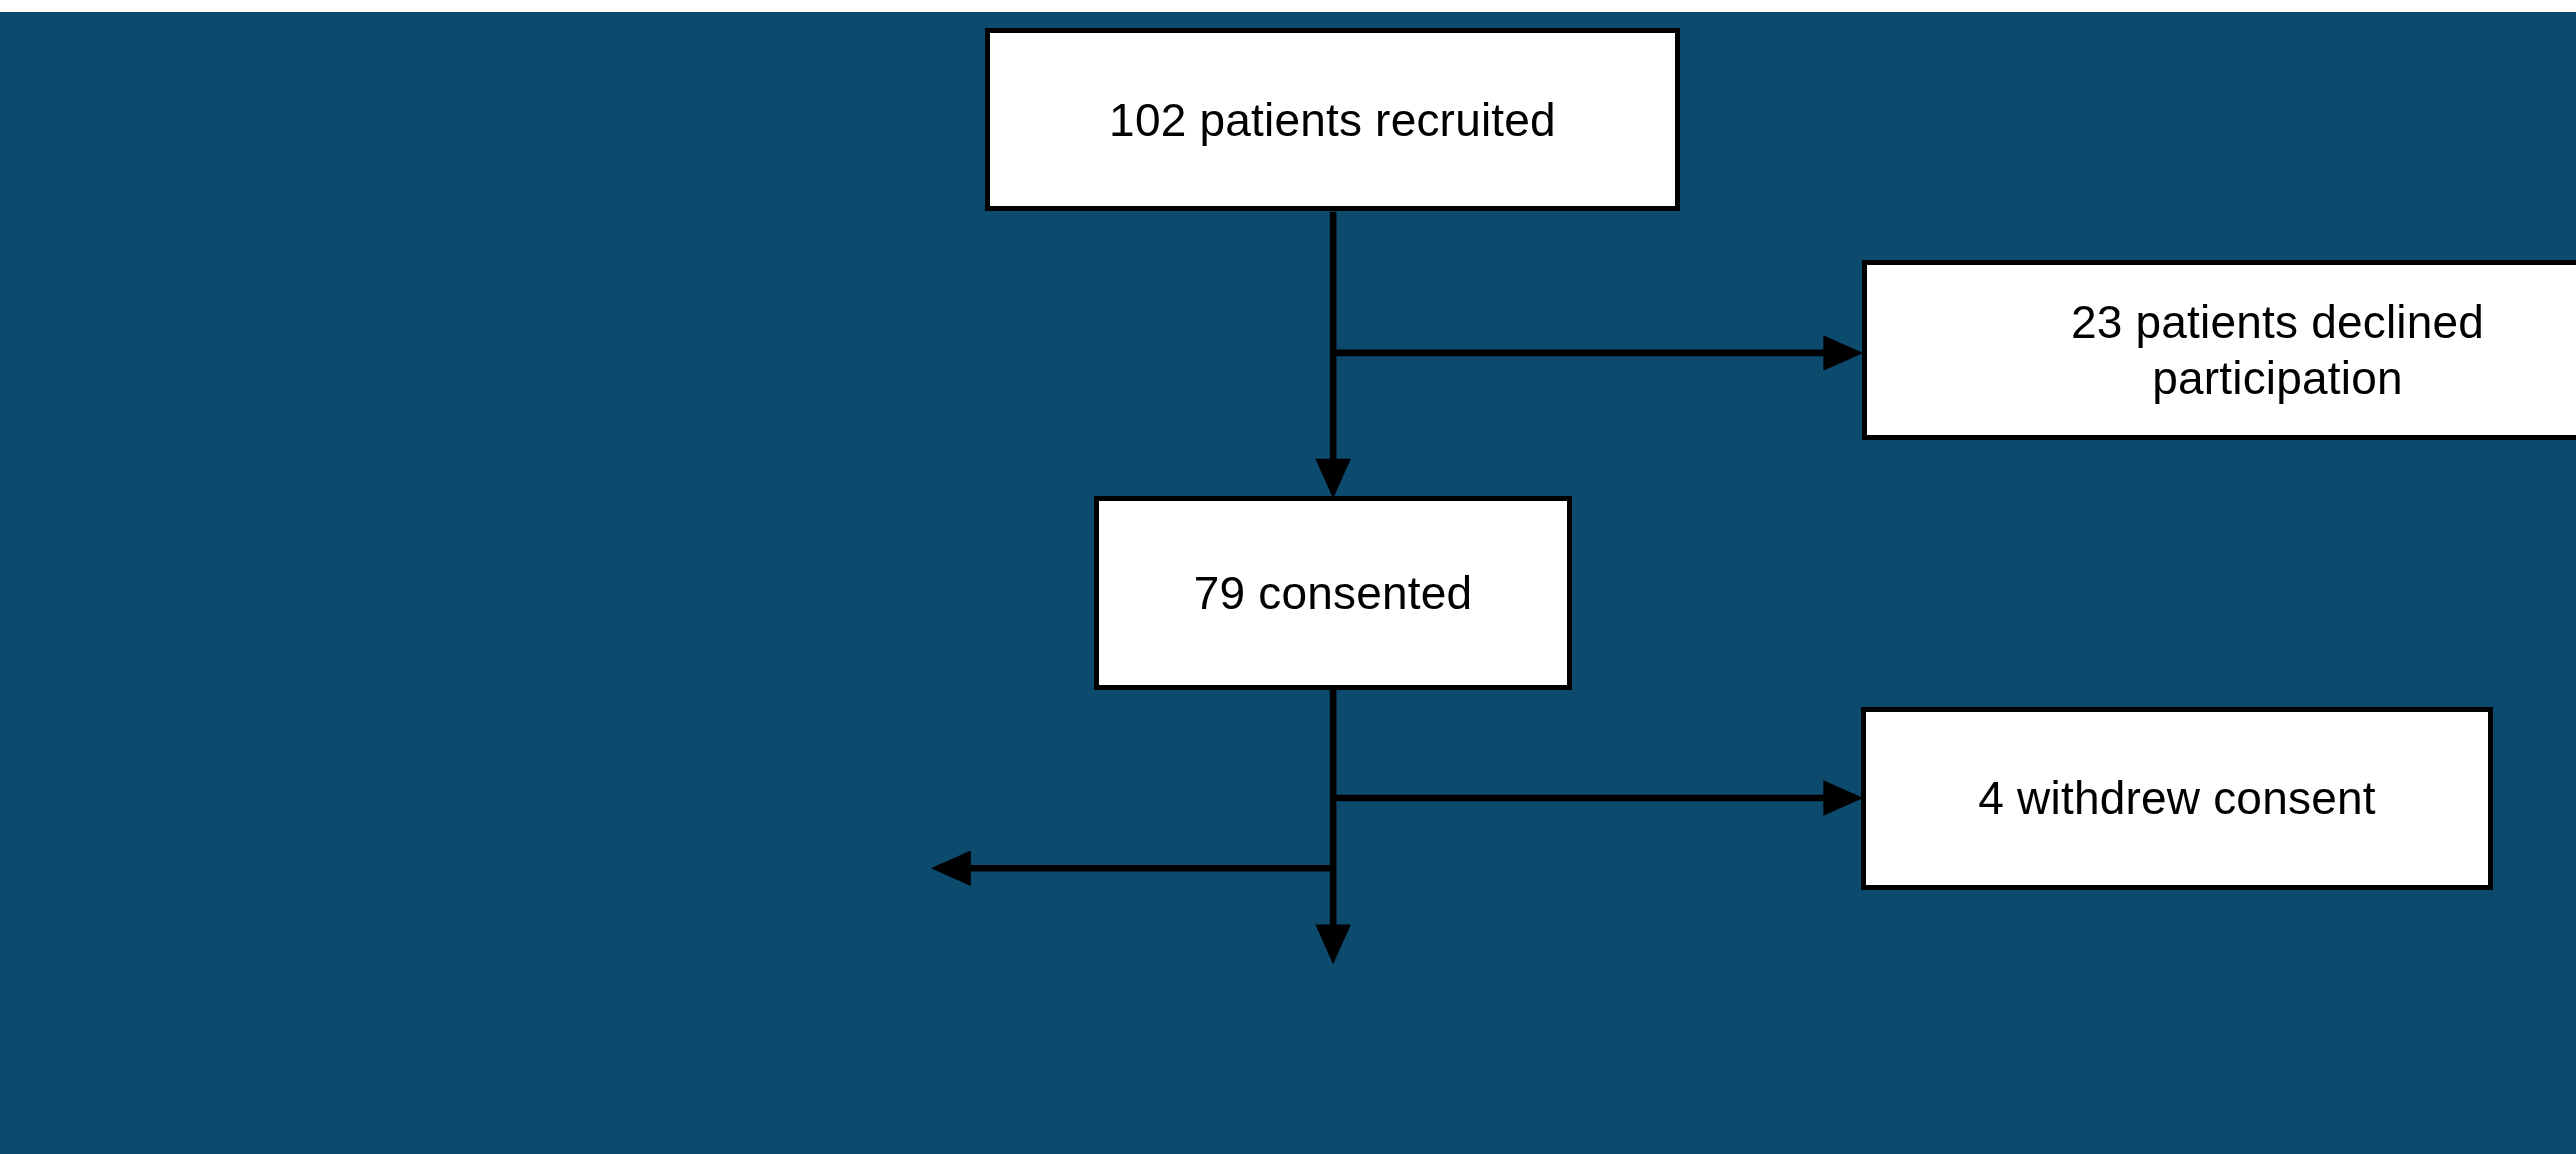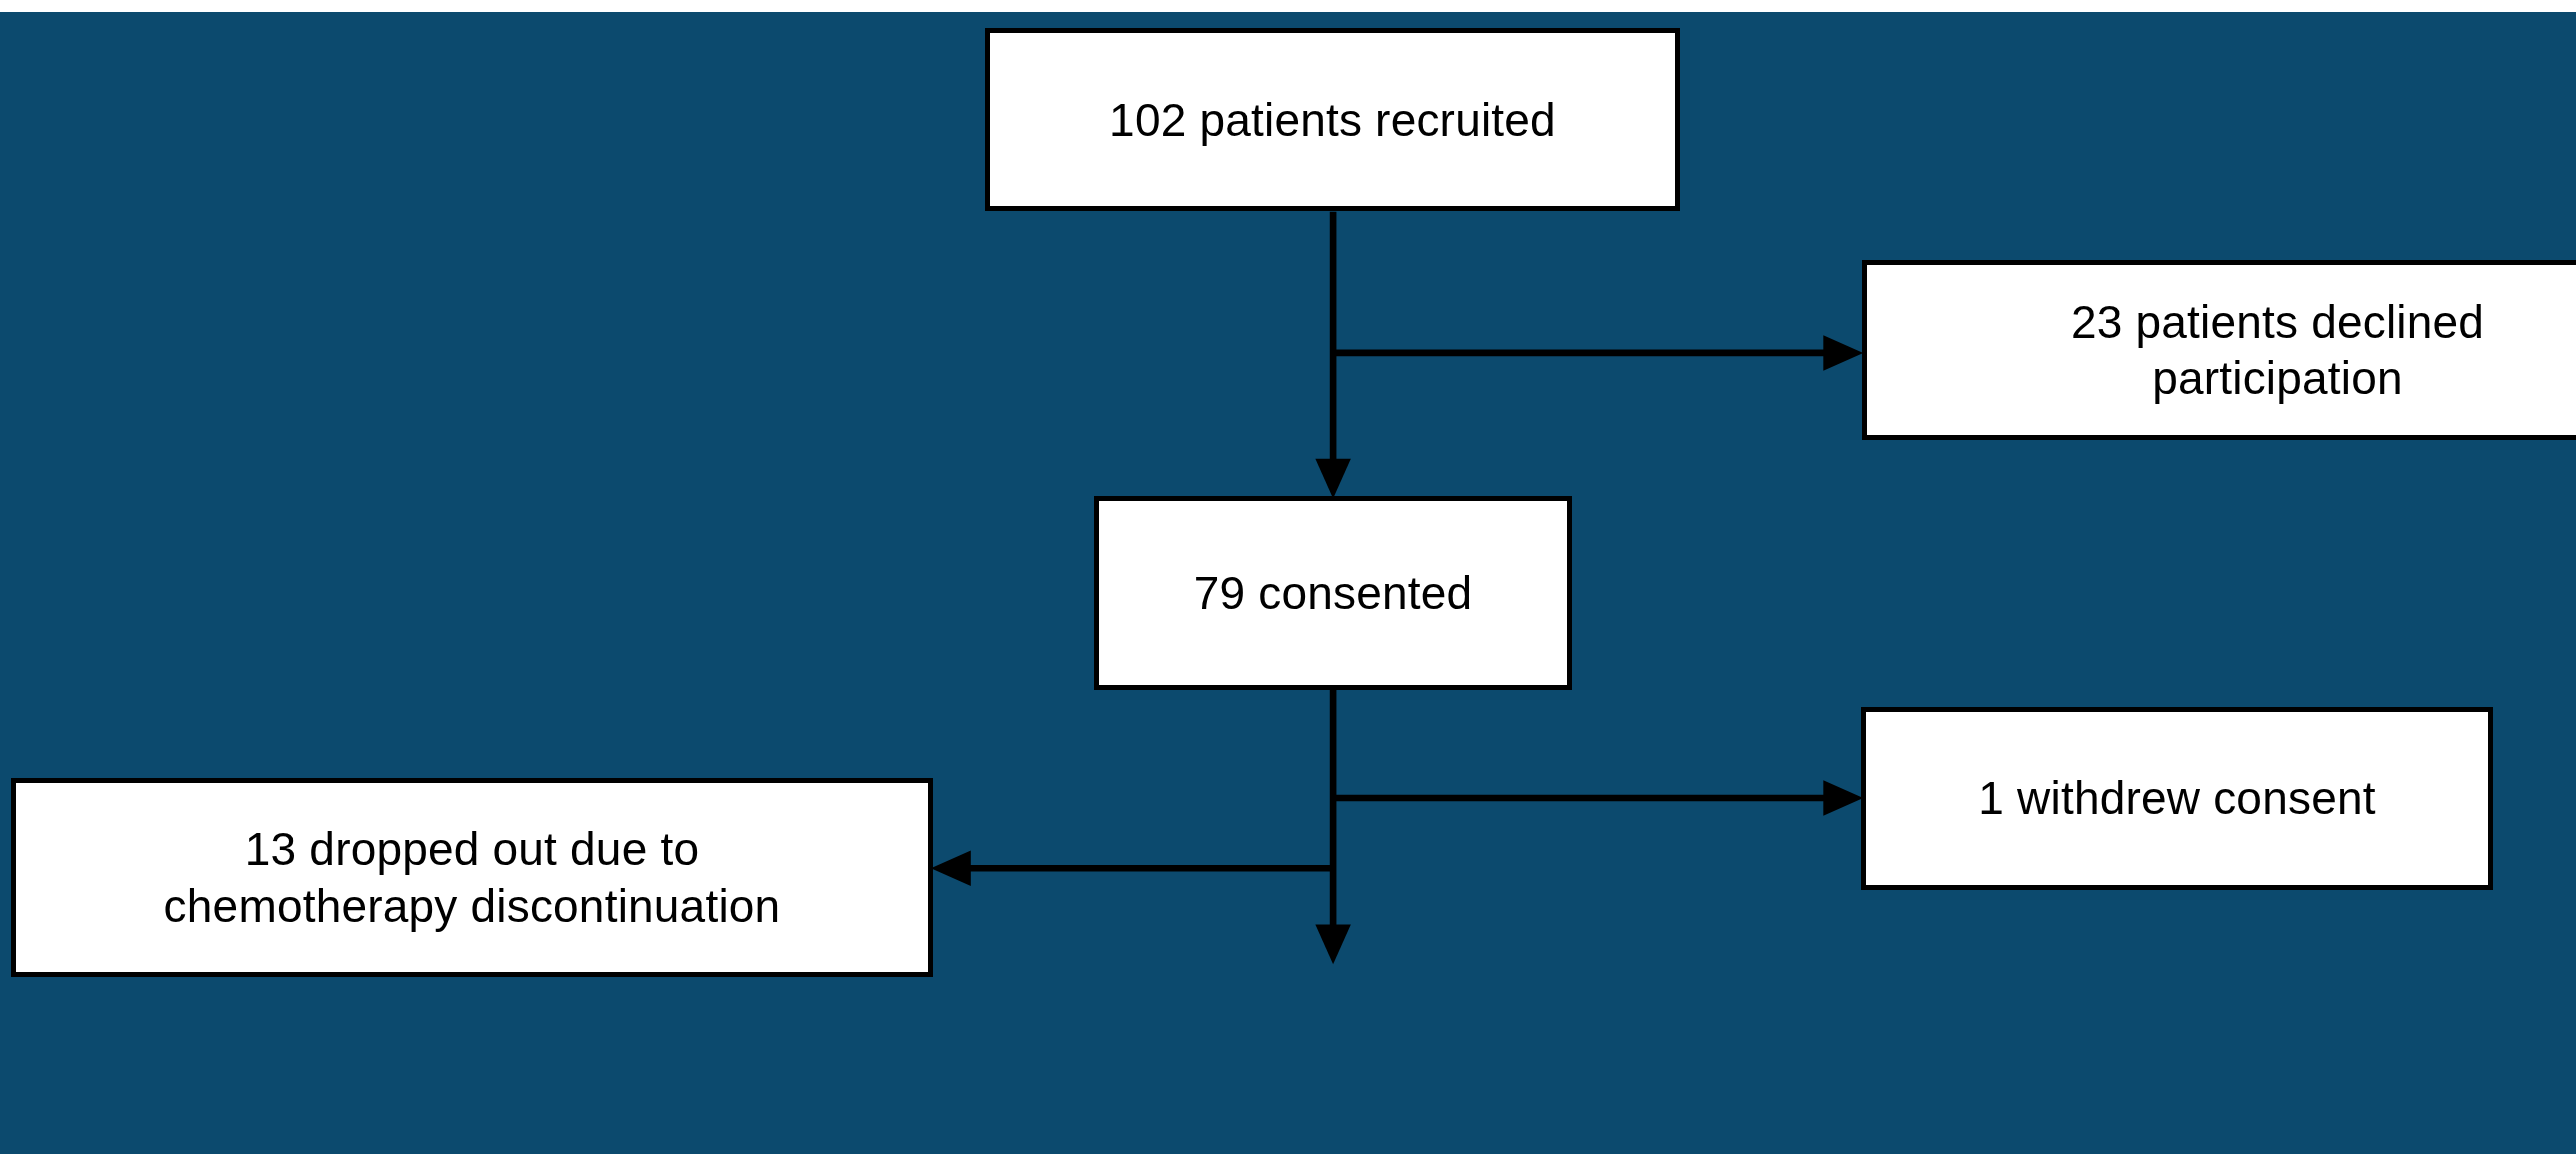--- a/index.html
+++ b/index.html
@@ -87,23 +87,19 @@
   <div class="flow-box" style="left:1862px; top:248px; width:831px; height:180px;">
     <span class="box-label">23 patients declined
 participation</span>
   </div>
 
   <div class="flow-box" style="left:1094px; top:484px; width:478px; height:194px;">
     <span class="box-label">79 consented</span>
   </div>
 
   <div class="flow-box" style="left:1861px; top:695px; width:632px; height:183px;">
-    <span class="box-label">1 withdrew consent</span>
+    <span class="box-label">4 withdrew consent</span>
   </div>
 
-  <div class="flow-box" style="left:11px; top:766px; width:922px; height:199px;">
-    <span class="box-label">13 dropped out due to
-chemotherapy discontinuation</span>
-  </div>
 
 
 </div>
 
 
 </body></html>

